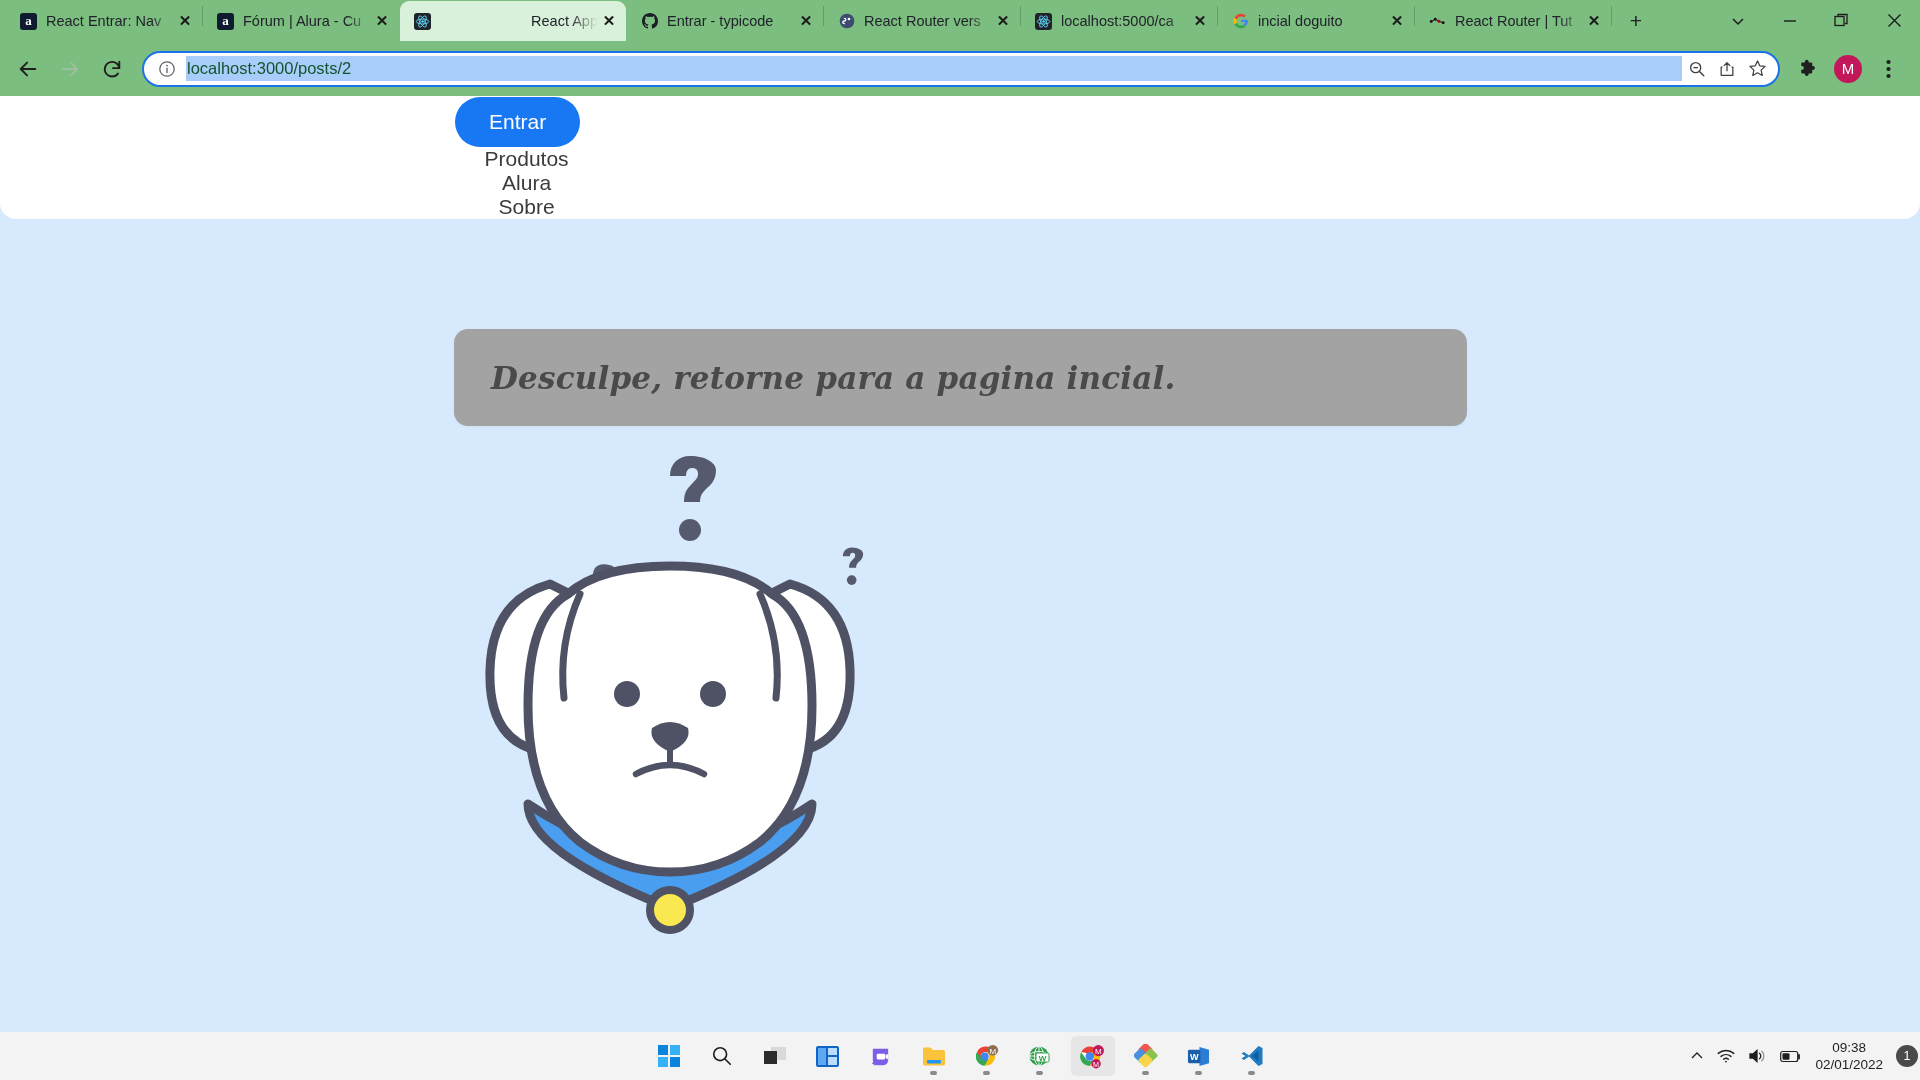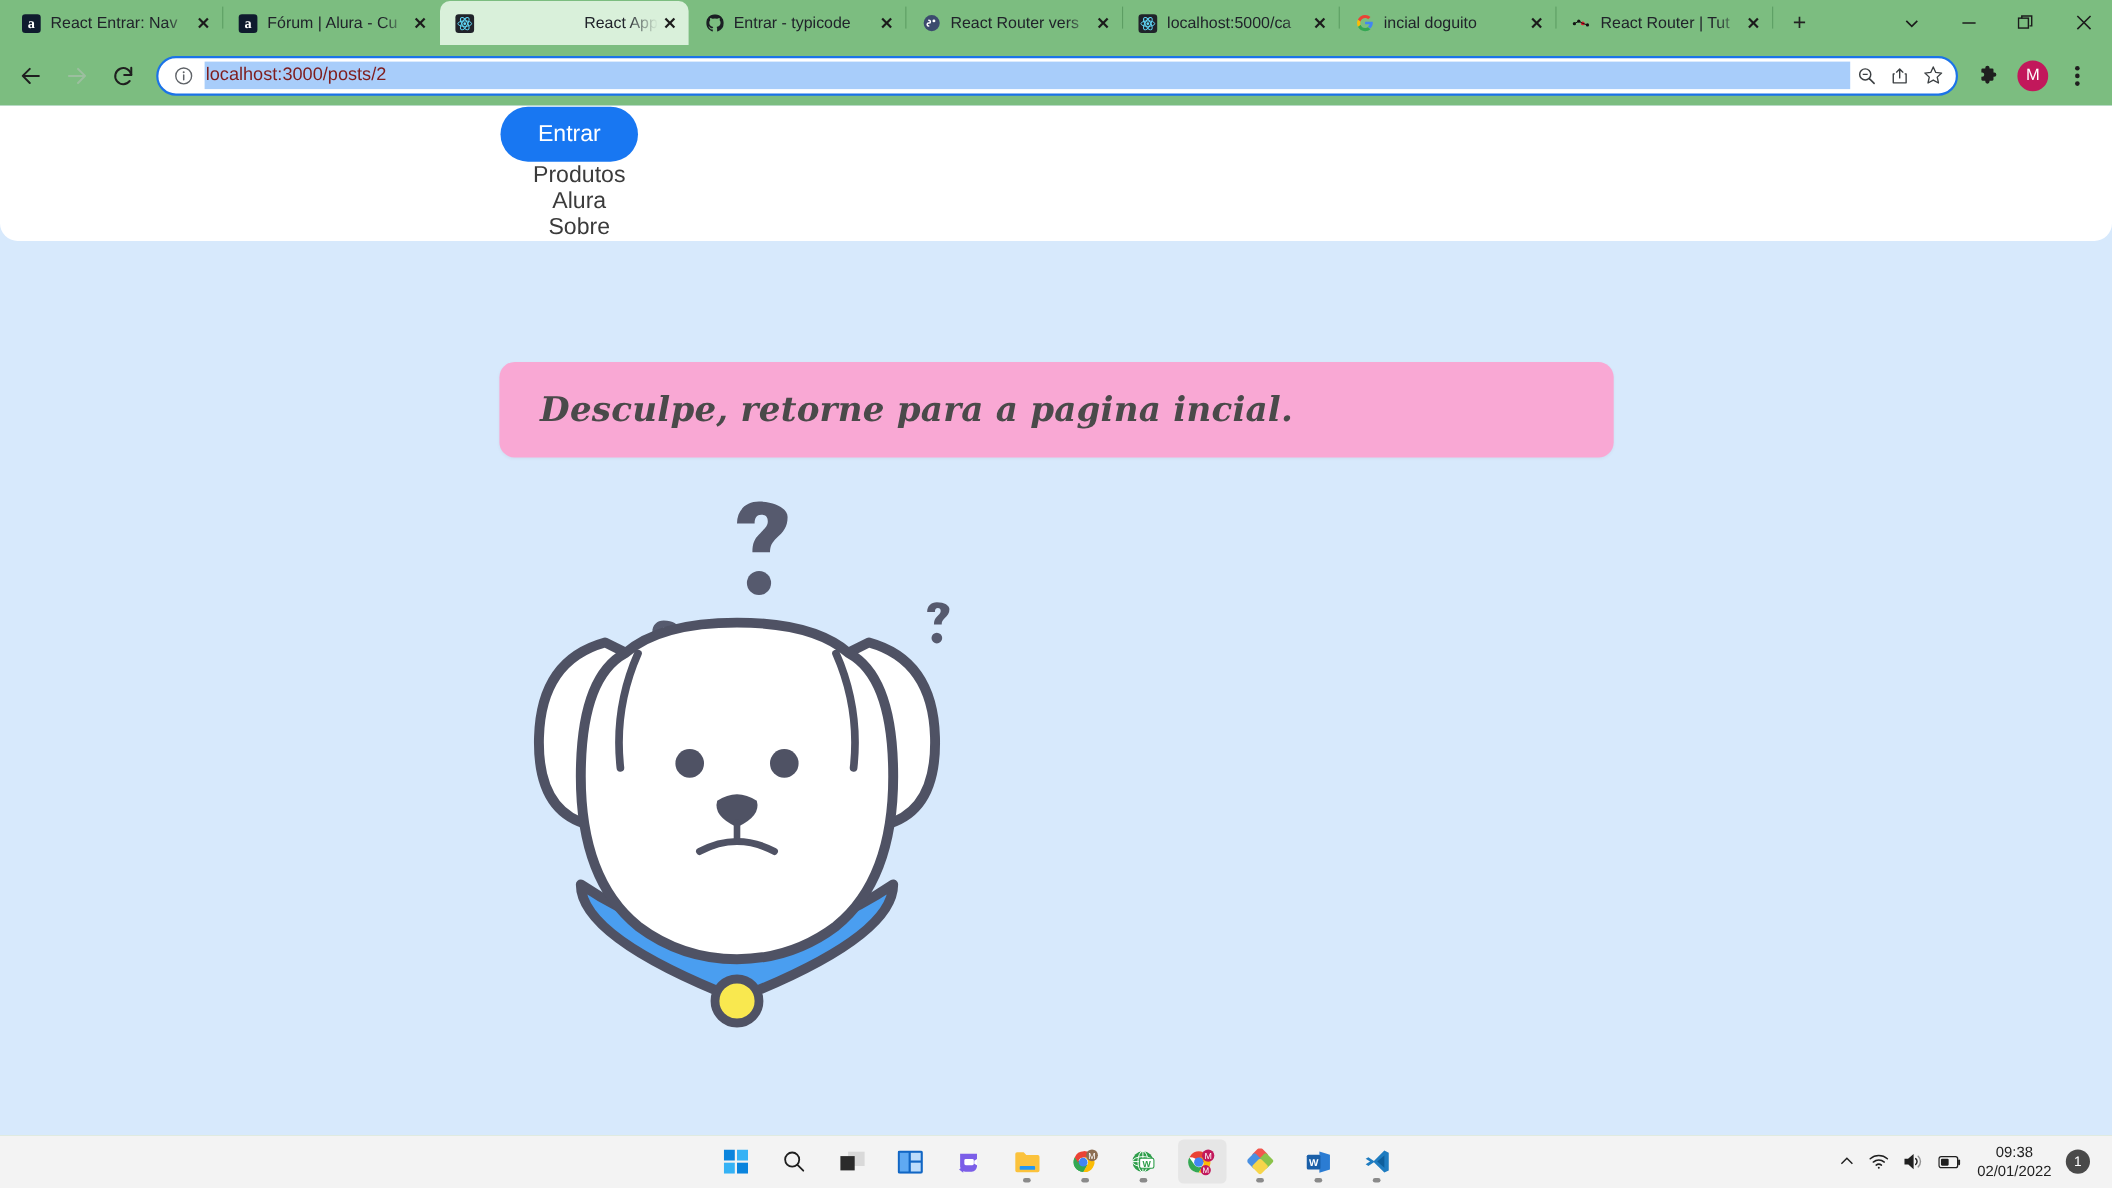--- a/index.html
+++ b/index.html
@@ -113,21 +113,21 @@
     margin: 0 8px;
     min-width: 0;
   }
   .omni-info {
     width: 22px; height: 22px; flex: 0 0 22px;
     display: flex; align-items: center; justify-content: center;
     color: #5f6368; margin-right: 8px;
   }
   .omni-url {
     flex: 1 1 auto;
-    font-size: 16.5px; color: #7f1d1d;
+    font-size: 16.5px; color: #14532d;
     background: #a8cdfa;
     padding: 1px 1px 2px 1px;
     white-space: nowrap; overflow: hidden;
     line-height: 22px;
   }
   .omni-icon {
     width: 30px; height: 30px; flex: 0 0 30px;
     display: flex; align-items: center; justify-content: center;
     color: #3c4043; border-radius: 50%;
   }
@@ -183,22 +183,22 @@
   .logo-word {
     font-family: "DejaVu Serif", serif;
     font-style: italic; font-weight: bold;
     font-size: 44px; color: #3d3d3d;
     letter-spacing: -0.5px;
   }
 
   .msg-card {
     position: absolute;
     left: 454px; top: 233px;
-    width: 1013px; height: 87px;
-    background: #f9a8d4;
+    width: 1013px; height: 97px;
+    background: #a3a3a3;
     border-radius: 14px;
     display: flex; align-items: center;
     padding-left: 37px;
     box-shadow: 0 1px 3px rgba(0,0,0,0.04);
   }
   .msg-text {
     font-family: "DejaVu Serif", serif;
     font-style: italic; font-weight: bold;
     font-size: 31px; color: #4a4a4a;
     letter-spacing: 0.2px;
@@ -224,21 +224,21 @@
     display: flex; align-items: center; justify-content: center;
     position: relative; border-radius: 5px;
   }
   .tb-app.running::after {
     content: ''; position: absolute; bottom: 1px;
     width: 7px; height: 4px; border-radius: 2px; background: #8a8a8a;
   }
   .tb-app.active { background: #e6e6e6; }
   .tb-app.active::after { width: 21px; background: #3b3b3b; }
   .tray {
-    position: absolute; right: 20px;
+    position: absolute; right: 2px;
     display: flex; align-items: center; gap: 13px;
     color: #1f1f1f;
   }
   .tray-clock {
     text-align: center; font-size: 13.5px; line-height: 17px;
     color: #1f1f1f;
   }
   .tray-bell {
     width: 22px; height: 22px; border-radius: 50%;
     background: #4a4a4a; color: #fff;

